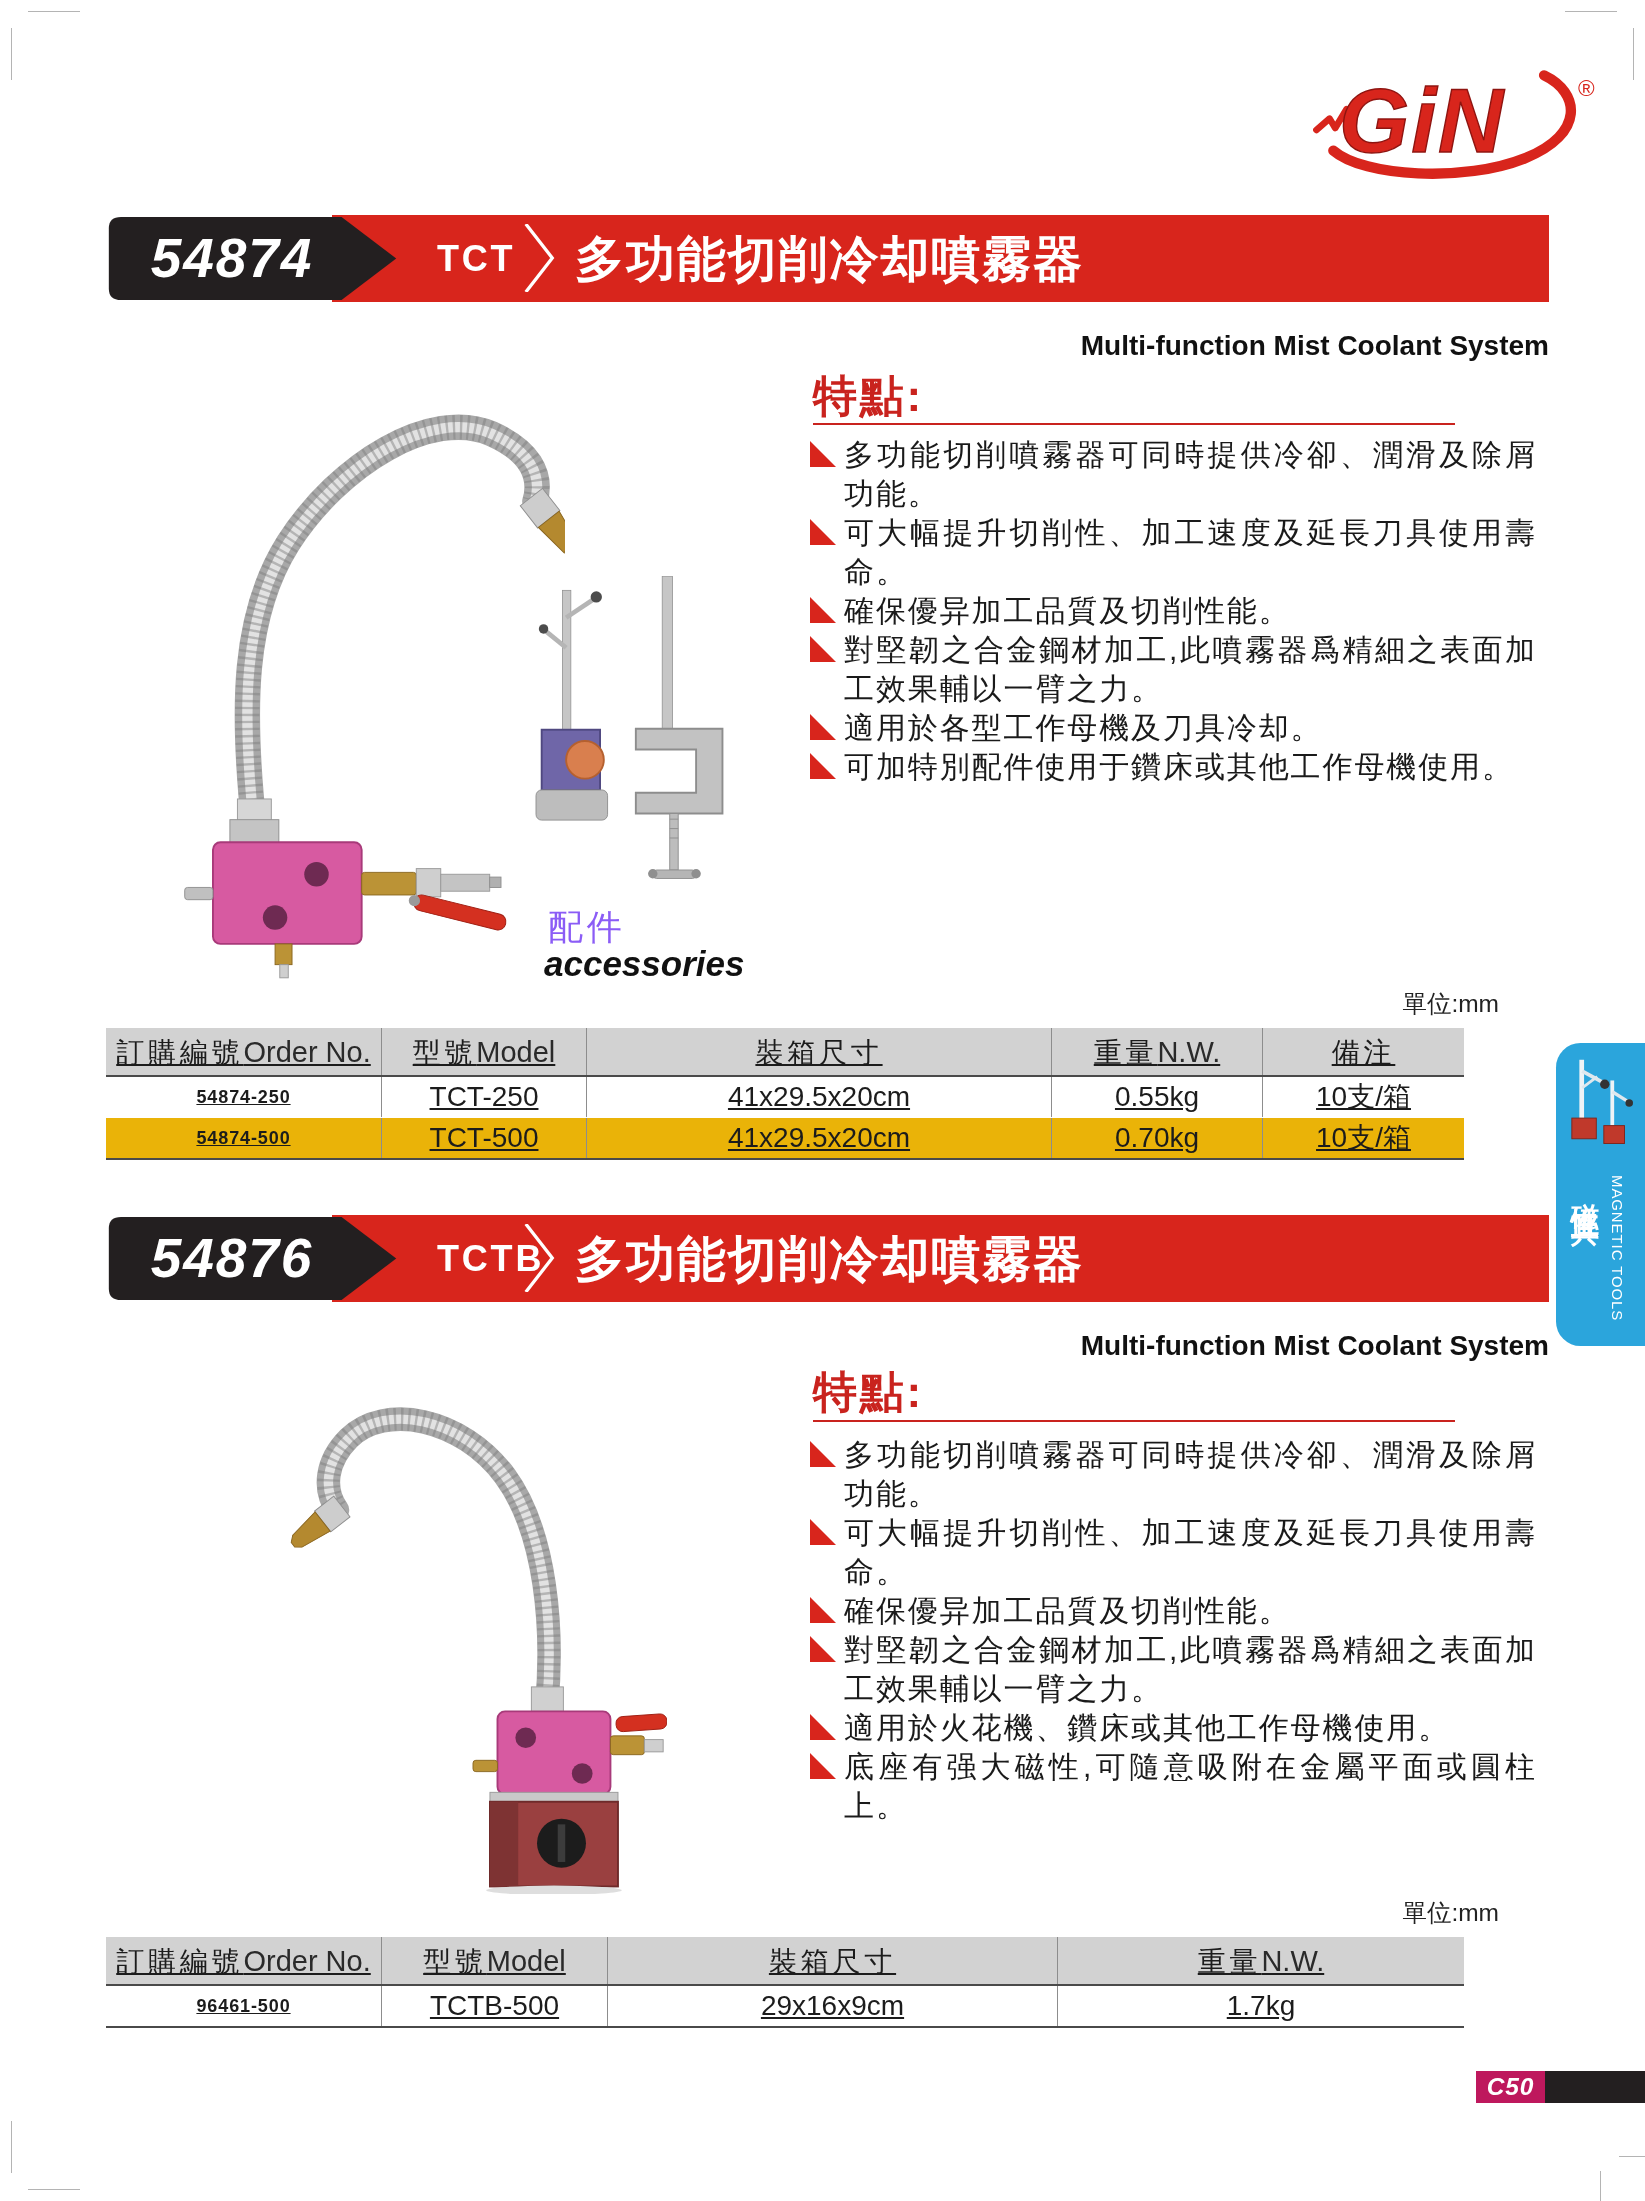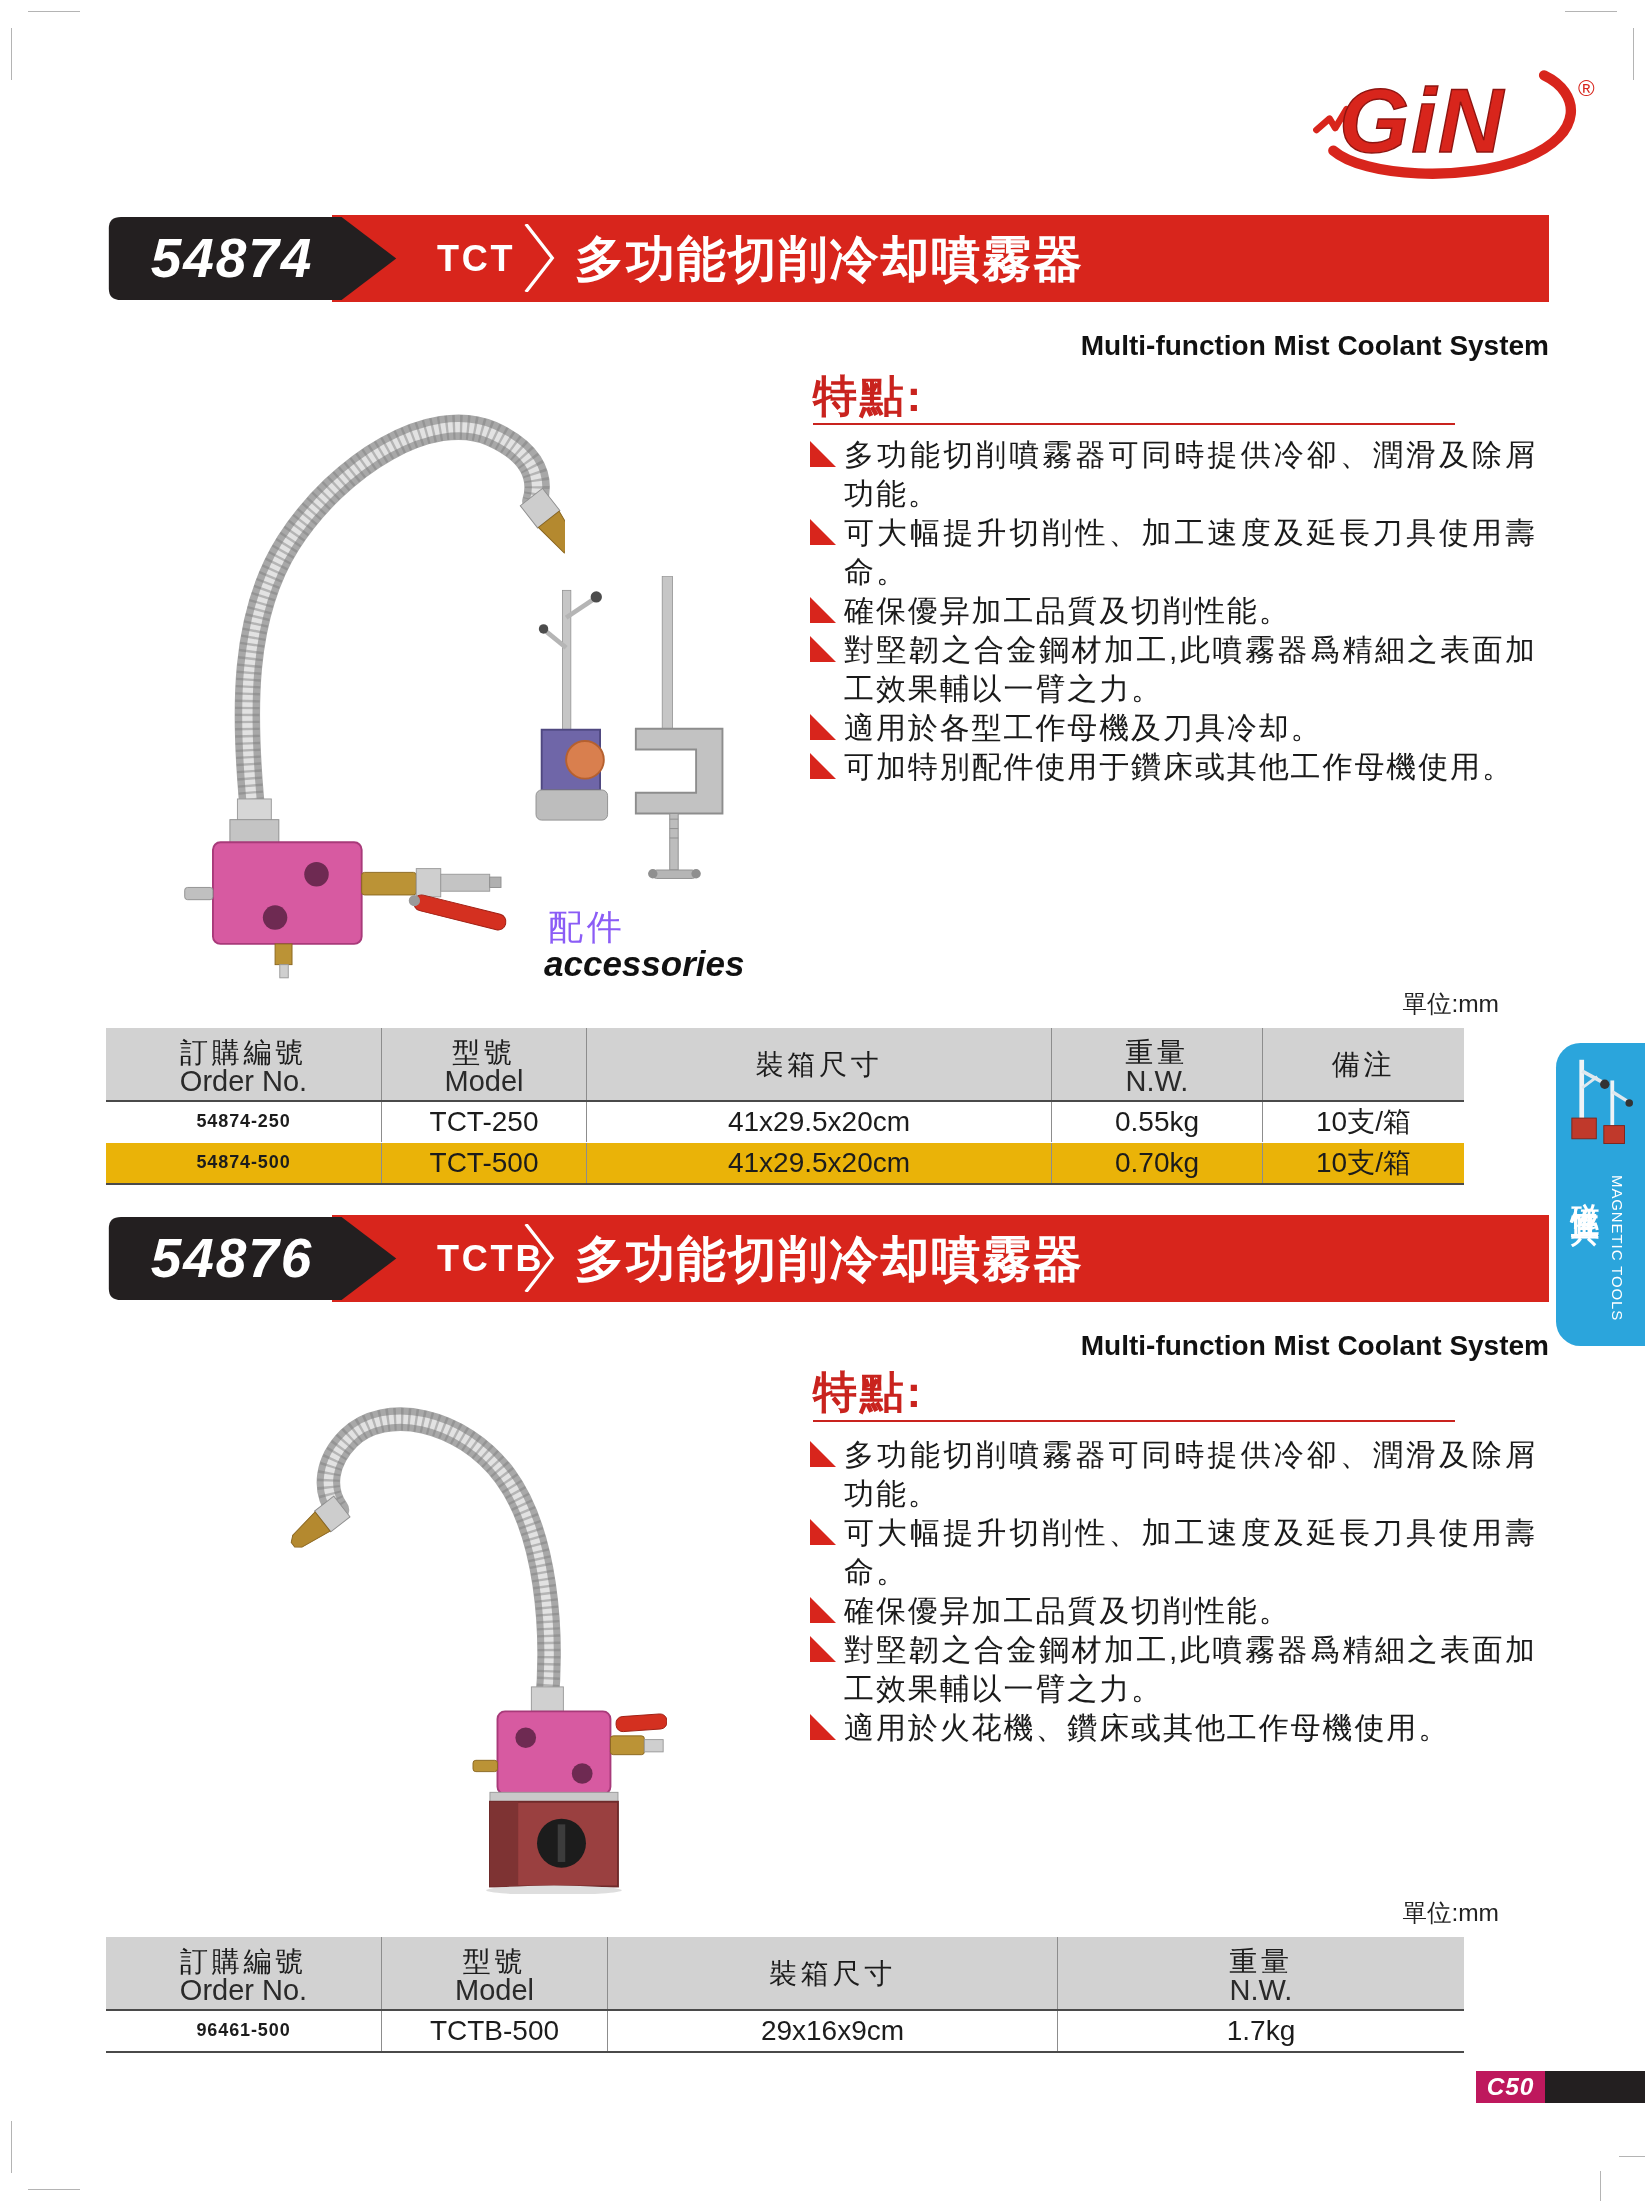--- a/index.html
+++ b/index.html
@@ -34,21 +34,21 @@
   .unit{position:absolute;right:146px;font-size:24.5px;color:#222;}
   
   .ptable{position:absolute;left:106px;width:1358px;border-bottom:2.8px solid #4a4a4a;}
   .trow{display:grid;}
   .t1 .trow{grid-template-columns:275px 205px 465px 211px 202px;}
   .t2 .trow{grid-template-columns:275px 226px 450px 407px;}
   .thead{background:#d2d2d2;border-bottom:2.8px solid #4a4a4a;}
   .thead .cell{padding:8.5px 3.8px 6.6px 3.8px;}
   .hcn{font-size:28px;letter-spacing:3.8px;color:#1c1c1c;line-height:32px;}
   .hen{font-size:29px;color:#2a2a2a;line-height:24.5px;}
-  .cell{display:flex;flex-direction:column;align-items:center;justify-content:center;text-align:left;}
+  .cell{display:flex;flex-direction:row;align-items:center;justify-content:center;text-align:left;text-decoration:underline;}
   .cell+ .cell{border-left:1.9px solid #8d8d8d;}
   .tdata{height:40px;}
   .tdata .cell{font-size:28px;}
   .tdata .order{font-weight:bold;font-size:18px;letter-spacing:0.9px;}
   .row-alt{background:#eab308;border-top:1.9px solid #ffffff;}
   
   .acc-cn{position:absolute;left:548px;top:904px;font-size:35px;letter-spacing:3.8px;color:#8b5cf6;}
   .acc-en{position:absolute;left:544px;top:944px;font-size:35px;font-weight:bold;font-style:italic;color:#111;}
   
   .side-tab{left:1556px;top:1043px;width:89px;height:303px;background:#2ba5dc;border-radius:24.5px 0 0 24.5px;}
@@ -310,20 +310,26 @@
             <polygon points="0,0 0,28 28,28" fill="#d8251c"></polygon>
           </svg></span>
       <span class="txt">對堅韌之合金鋼材加工,此噴霧器爲精細之表面加工效果輔以一臂之力。</span>
       </li>
     <li>
       <span class="tri"><svg width="26" height="26" viewBox="0 0 28 28">
             <polygon points="0,0 0,28 28,28" fill="#d8251c"></polygon>
           </svg></span>
       <span class="txt">適用於火花機、鑽床或其他工作母機使用。</span>
       </li>
+    <li>
+      <span class="tri"><svg width="26" height="26" viewBox="0 0 28 28">
+            <polygon points="0,0 0,28 28,28" fill="#d8251c"></polygon>
+          </svg></span>
+      <span class="txt">底座有强大磁性,可隨意吸附在金屬平面或圓柱上。</span>
+      </li>
   </ul>
 
   <div class="unit" style="top:1896px">單位:mm</div>
 
   <div class="ptable t2" style="top:1937px">
     <div class="trow thead">
       <div class="cell">
         <div class="hcn">訂購編號</div>
         <div class="hen">Order No.</div>
         </div>

